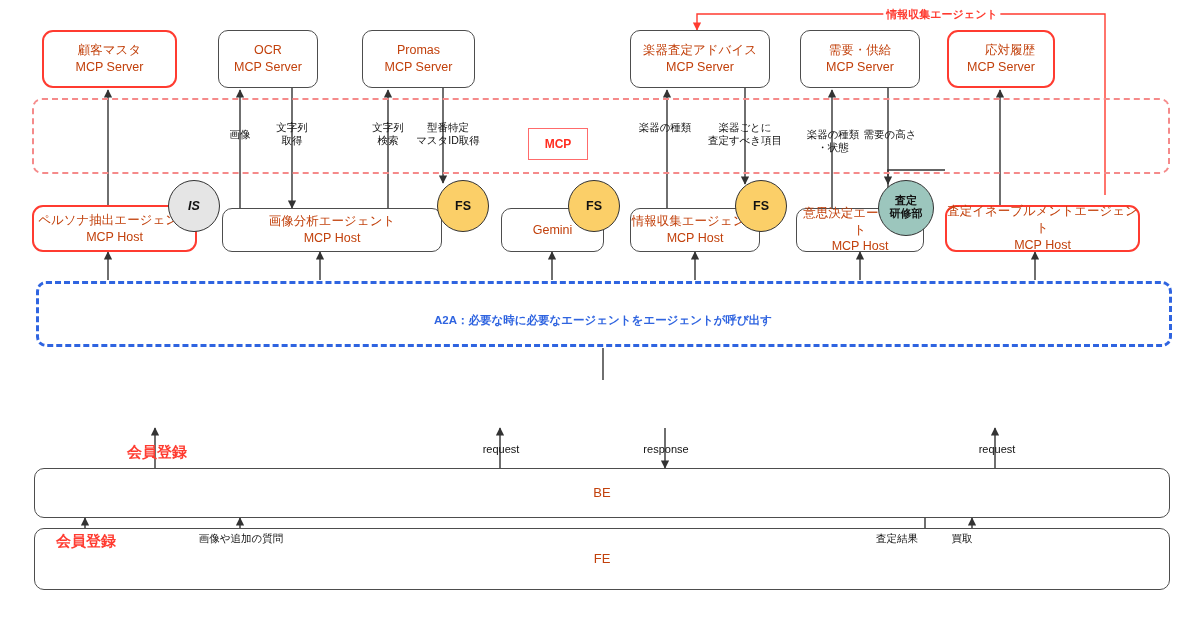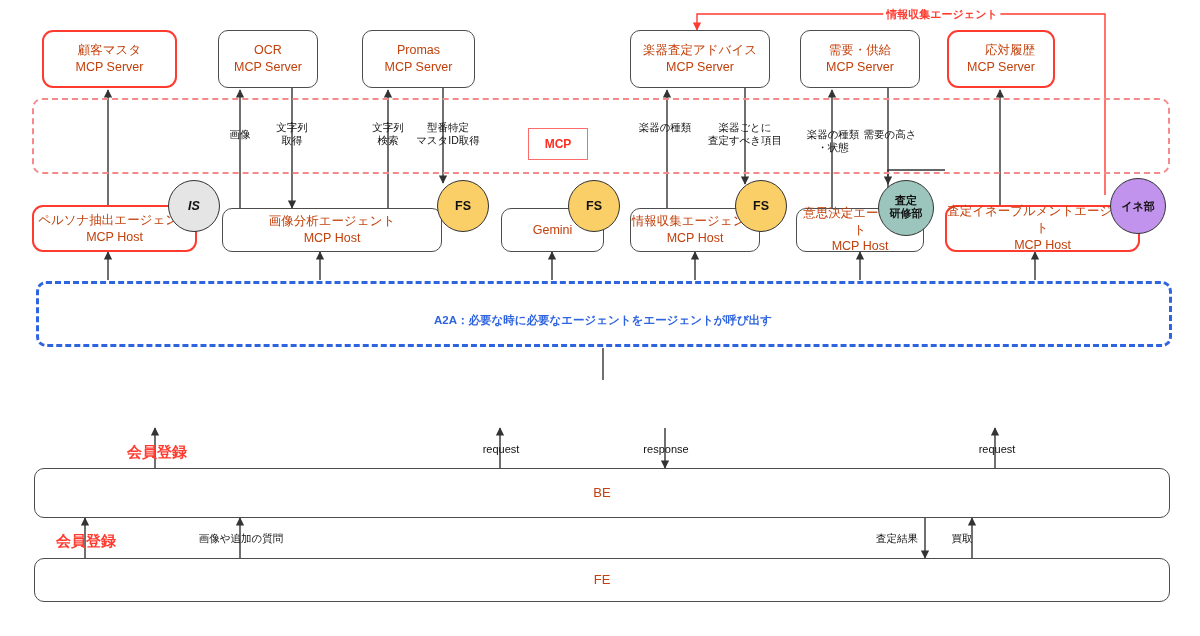--- a/index.html
+++ b/index.html
@@ -337,36 +337,33 @@
 
   <div class="circ amber" style="left:735px; top:180px; width:52px; height:52px;">
     <span>FS</span>
   </div>
 
   <div class="circ teal small" style="left:878px; top:180px; width:56px; height:56px; white-space:pre-line;">
     <span style="white-space:pre-line;">査定
 研修部</span>
   </div>
 
-  <div class="circ purple small" style="left:1110px; top:178px; width:56px; height:56px;">
-    <span>イネ部</span>
-  </div>
 
 
   <div class="elabel redtext" style="left:157px; top:443px;">会員登録</div>
   <div class="elabel latin" style="left:501px; top:443px;">request</div>
   <div class="elabel latin" style="left:666px; top:443px;">response</div>
   <div class="elabel latin" style="left:997px; top:443px;">request</div>
 
   <div class="node" style="left:34px; top:468px; width:1136px; height:50px; font-size:13px;">
     <span>BE</span>
   </div>
 
   <div class="elabel redtext" style="left:86px; top:532px;">会員登録</div>
   <div class="elabel" style="left:241px; top:532px;">画像や追加の質問</div>
   <div class="elabel" style="left:897px; top:532px;">査定結果</div>
   <div class="elabel" style="left:962px; top:532px;">買取</div>
 
-  <div class="node" style="left:34px; top:558px; width:1136px; height:44px; font-size:13px;">
+  <div class="node" style="left:34px; top:528px; width:1136px; height:62px; font-size:13px;">
     <span>FE</span>
   </div>
 
 </div>
 
 </body></html>

